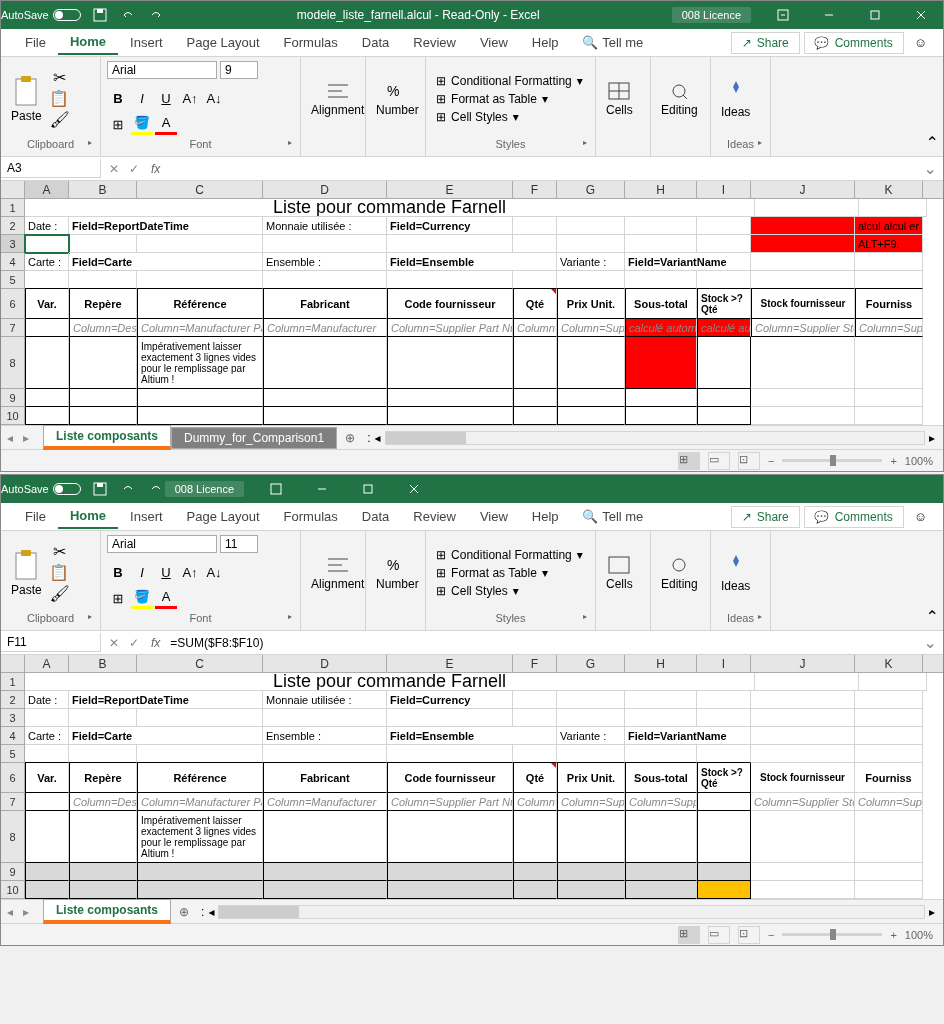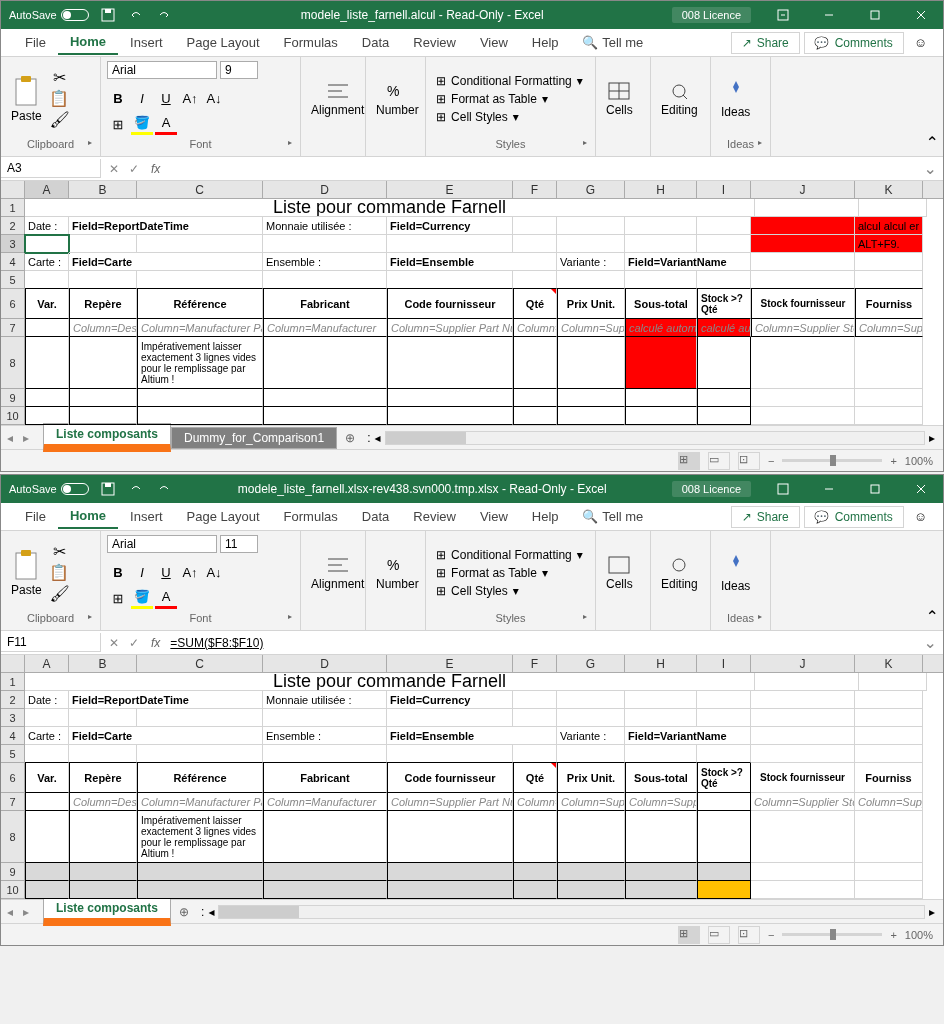--- a/index.html
+++ b/index.html
@@ -1,19 +1,19 @@
 <!DOCTYPE html>
 <html><head>
 <meta charset="utf-8">
 <style>
 *{margin:0;padding:0;box-sizing:border-box;font-family:'Segoe UI',Arial,sans-serif;}
 body{background:#f0f0f0;width:944px;}
 .excel-window{background:#fff;border:1px solid #888;}
 .titlebar{background:#217346;height:28px;display:flex;align-items:center;color:#fff;font-size:12px;}
-.titlebar-left{display:flex;align-items:center;gap:10px;padding-left:8px;}
+.titlebar-left{display:flex;align-items:center;gap:10px;}
 .autosave{display:flex;align-items:center;gap:4px;font-size:11px;}
 .autosave-toggle{width:28px;height:12px;border:1px solid #fff;border-radius:6px;position:relative;}
 .autosave-toggle::after{content:'';position:absolute;width:8px;height:8px;background:#fff;border-radius:50%;left:1px;top:1px;}
 .qat-btn{width:18px;height:18px;display:flex;align-items:center;justify-content:center;cursor:pointer;}
 .titlebar-center{flex:1;text-align:center;font-size:12px;}
 .titlebar-right{display:flex;align-items:center;gap:2px;}
 .win-btn{width:44px;height:28px;display:flex;align-items:center;justify-content:center;cursor:pointer;}
 .license-badge{padding:2px 10px;font-size:11px;background:rgba(255,255,255,0.15);border-radius:2px;margin-right:8px;}
 .ribbon-tabs{height:28px;display:flex;align-items:center;padding-left:12px;background:#fff;border-bottom:1px solid #d4d4d4;font-size:13px;}
 .ribbon-tab{padding:4px 12px;cursor:pointer;color:#444;}
@@ -33,21 +33,21 @@
 .font-btns{display:flex;gap:2px;}
 .fbtn{width:22px;height:22px;display:flex;align-items:center;justify-content:center;cursor:pointer;font-size:13px;}
 .big-btn{display:flex;flex-direction:column;align-items:center;gap:2px;padding:4px;cursor:pointer;font-size:12px;}
 .styles-col{display:flex;flex-direction:column;gap:2px;font-size:12px;}
 .styles-item{display:flex;align-items:center;gap:5px;cursor:pointer;padding:1px 4px;}
 .name-box-bar{height:24px;display:flex;align-items:center;background:#fff;border-bottom:1px solid #d4d4d4;}
 .name-box{width:100px;border:1px solid #d4d4d4;border-left:none;border-top:none;padding:2px 6px;font-size:12px;background:#fff;}
 .fx-btns{display:flex;gap:2px;padding:0 4px;}
 .fx-btn{width:18px;height:18px;display:flex;align-items:center;justify-content:center;cursor:pointer;color:#888;font-size:12px;}
 .fx-label{font-style:italic;font-size:12px;color:#666;padding:0 4px;}
-.formula-input{flex:1;border:none;padding:2px 6px;font-size:12px;outline:none;text-decoration:underline;}
+.formula-input{flex:1;border:none;padding:2px 6px;font-size:12px;outline:none;}
 .grid-area{position:relative;overflow:hidden;}
 .col-headers{display:flex;height:18px;background:#e6e6e6;border-bottom:1px solid #ababab;}
 .corner{width:24px;border-right:1px solid #ababab;background:#e6e6e6;}
 .col-h{border-right:1px solid #ababab;text-align:center;font-size:12px;color:#333;display:flex;align-items:center;justify-content:center;cursor:pointer;}
 .col-h.sel{background:#d2d2d2;}
 .row{display:flex;height:18px;}
 .row-h{width:24px;background:#e6e6e6;border-right:1px solid #ababab;border-bottom:1px solid #ababab;text-align:center;font-size:11px;color:#333;display:flex;align-items:center;justify-content:center;}
 .row-h.sel{background:#d2d2d2;}
 .cell{border-right:1px solid #d4d4d4;border-bottom:1px solid #d4d4d4;font-size:11px;padding:1px 3px;overflow:hidden;white-space:nowrap;display:flex;align-items:center;}
 .cell.sel{outline:2px solid #217346;outline-offset:-1px;}
@@ -62,21 +62,21 @@
 .cell.bb{border-bottom:1.5px solid #000;}
 .cell.bl{border-left:1.5px solid #000;}
 .cell.br{border-right:1.5px solid #000;}
 .cell.wrap{white-space:normal;line-height:1.1;font-size:10px;}
 .red-marker{position:relative;}
 .red-marker::before{content:'';position:absolute;top:0;right:0;width:0;height:0;border-left:5px solid transparent;border-top:5px solid red;}
 .sheet-tabs{height:24px;display:flex;align-items:center;background:#f3f3f3;border-top:1px solid #d4d4d4;font-size:12px;}
 .tab-nav{display:flex;gap:2px;padding:0 6px;}
 .tab-nav-btn{width:14px;cursor:pointer;color:#888;}
 .sheet-tab{padding:3px 12px;cursor:pointer;border:1px solid #ababab;background:#fff;}
-.sheet-tab.active{background:#fff;color:#217346;font-weight:600;border-bottom:8px solid #f97316;}
+.sheet-tab.active{background:#fff;color:#217346;font-weight:600;border-bottom:4px solid #f97316;}
 .sheet-tab.inactive{background:#808080;color:#fff;}
 .add-sheet{padding:0 8px;cursor:pointer;color:#666;}
 .hscroll{flex:1;display:flex;align-items:center;padding:0 4px;}
 .hscroll-track{flex:1;height:14px;background:#f0f0f0;border:1px solid #d4d4d4;position:relative;}
 .hscroll-thumb{position:absolute;left:0;width:80px;height:100%;background:#cdcdcd;}
 .statusbar{height:22px;background:#f3f3f3;border-top:1px solid #d4d4d4;display:flex;align-items:center;justify-content:flex-end;gap:8px;padding:0 10px;font-size:11px;color:#666;}
 .view-btn{width:22px;height:18px;border:1px solid #d4d4d4;cursor:pointer;}
 .view-btn.active{background:#d4d4d4;}
 .zoom-slider{width:100px;height:3px;background:#d4d4d4;position:relative;}
 .zoom-thumb{position:absolute;left:48px;top:-4px;width:6px;height:11px;background:#888;}
@@ -482,21 +482,20 @@
           <svg width="14" height="14">
             <path d="M3 7 Q7 2 11 7" fill="none" stroke="#fff"></path>
           </svg>
         </span>
       <span class="qat-btn">
           <svg width="14" height="14">
             <path d="M11 7 Q7 2 3 7" fill="none" stroke="#fff"></path>
           </svg>
         </span>
     </div>
-    <div class="titlebar-center">modele_liste_farnell.xlsx-rev438.svn000.tmp.xlsx - Read-Only - Excel</div>
     <div class="titlebar-right">
       <span class="license-badge">008 Licence</span>
       <span class="win-btn">
           <svg width="12" height="12">
             <rect x="1" y="1" width="10" height="10" fill="none" stroke="#fff"></rect>
           </svg>
         </span>
       <span class="win-btn">
           <svg width="12" height="12">
             <path d="M2 6 L10 6" stroke="#fff"></path>

